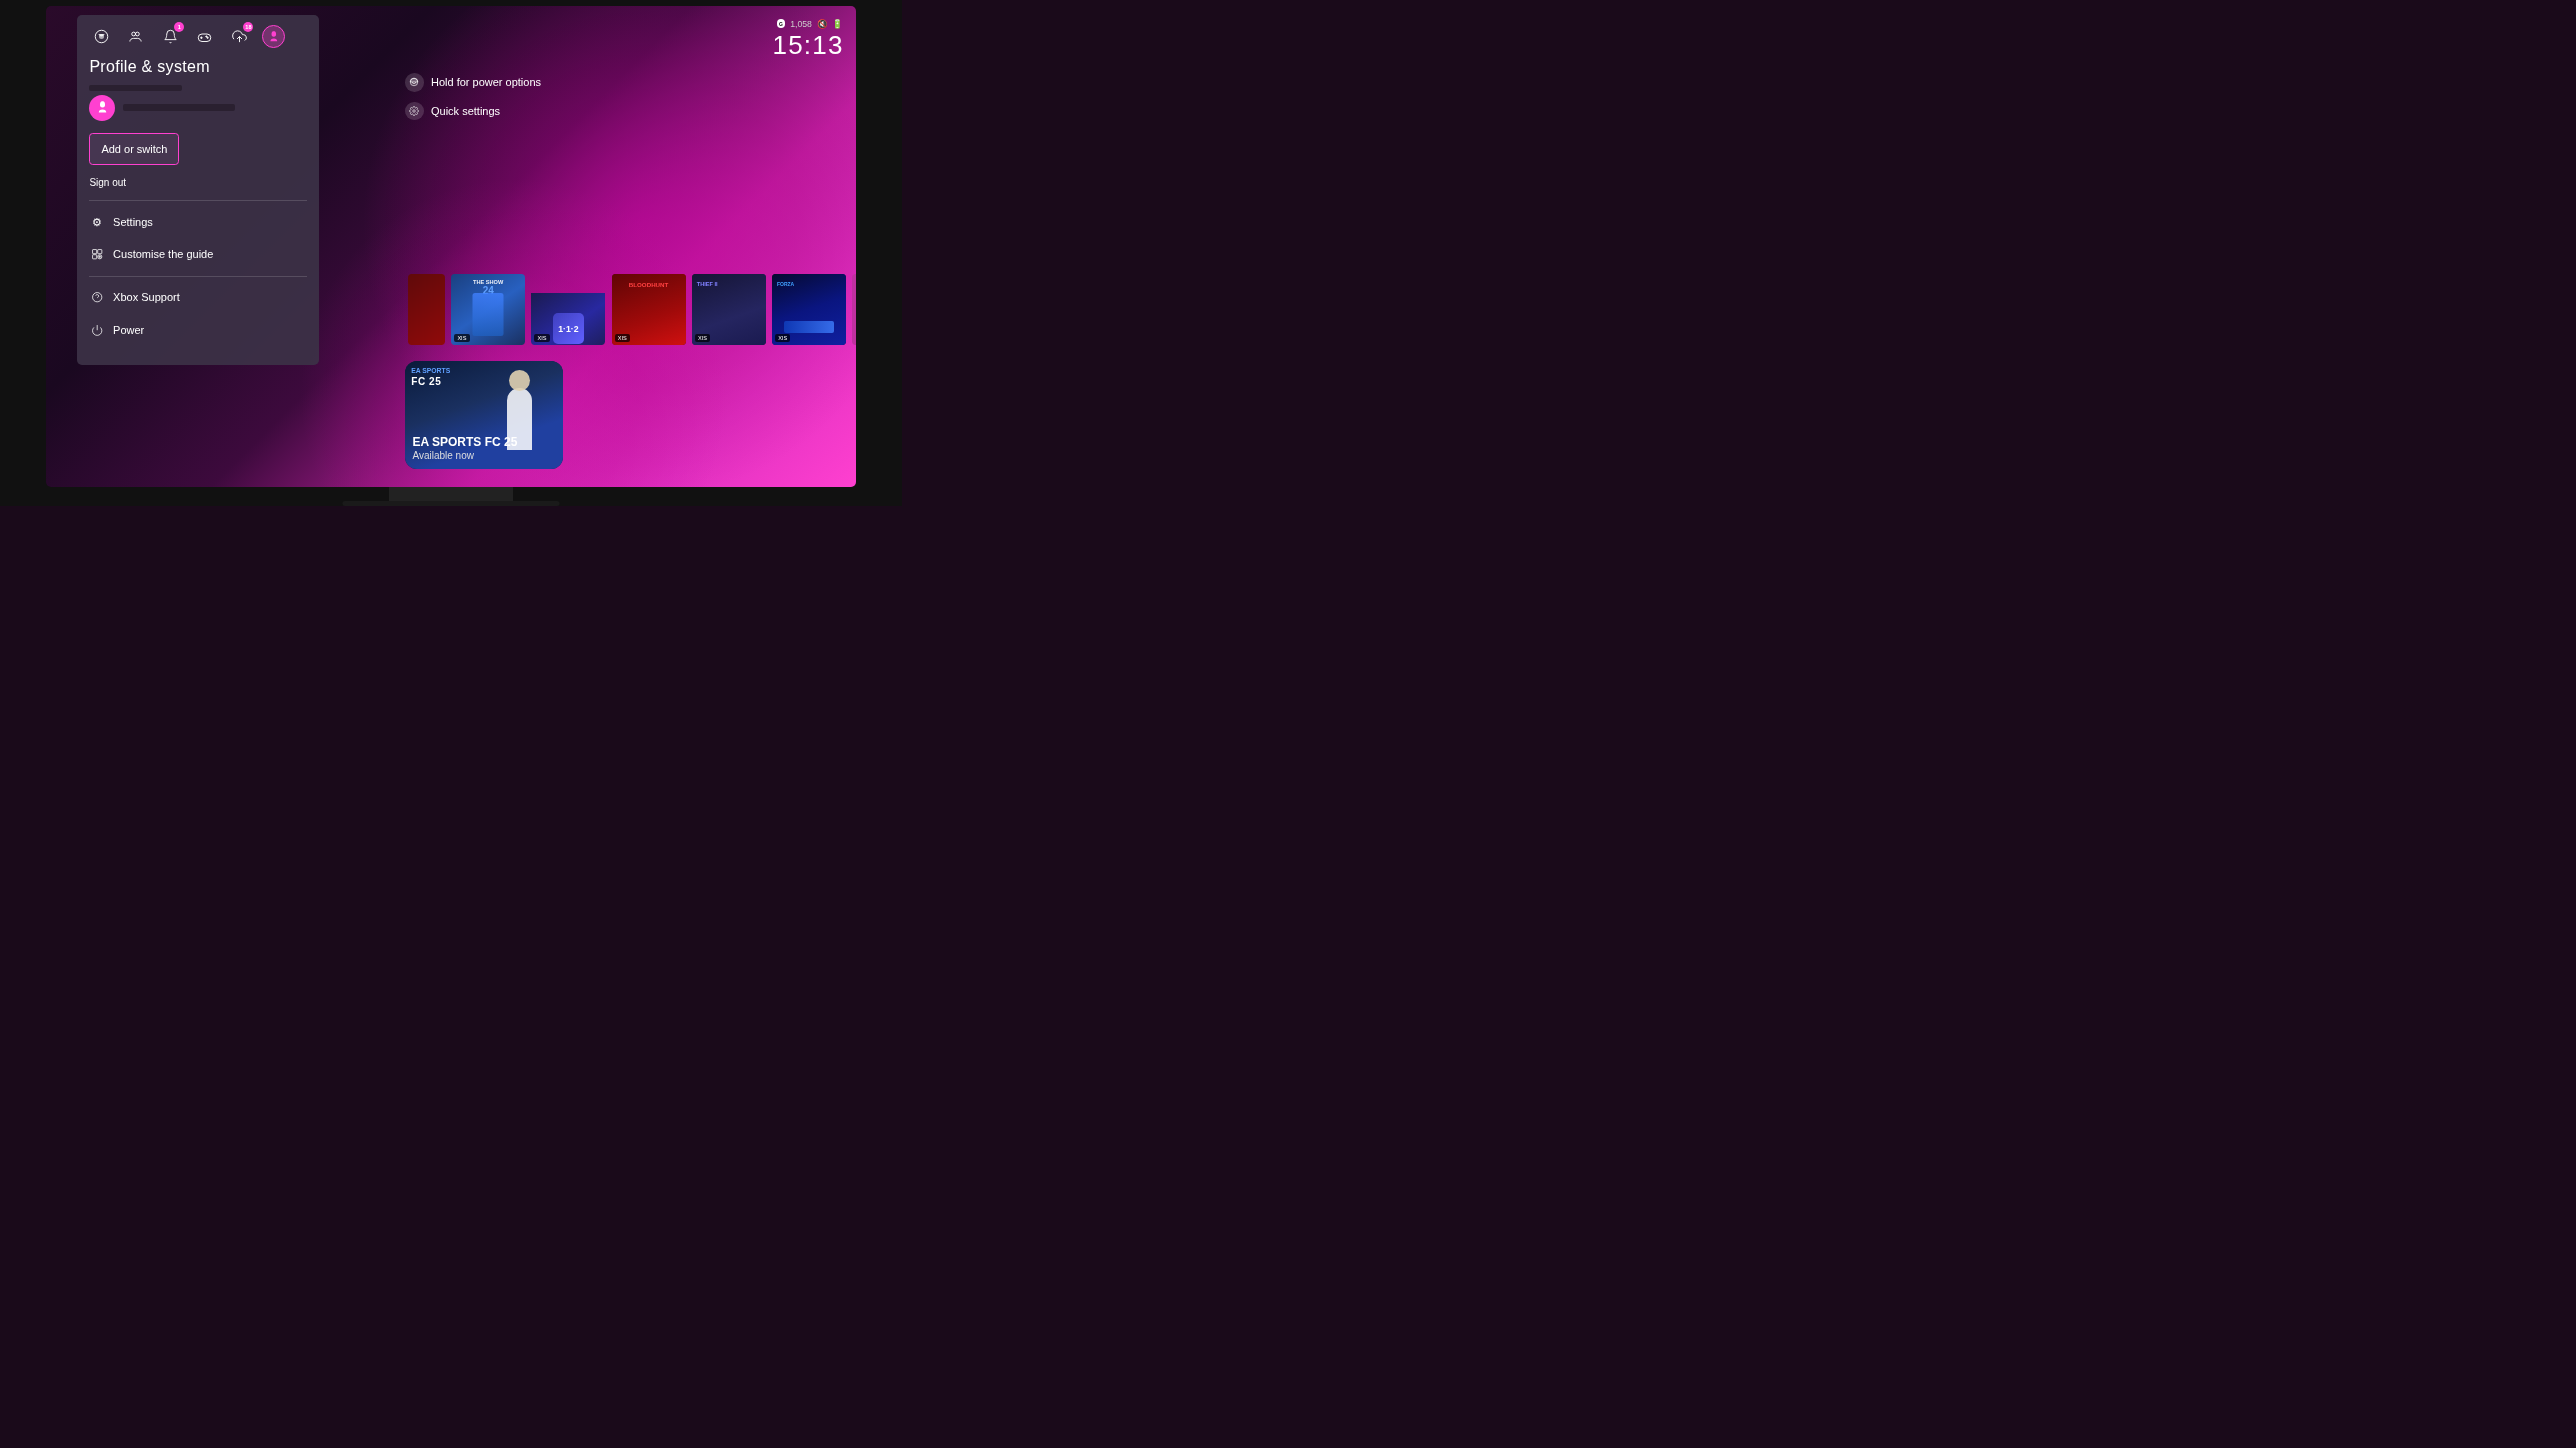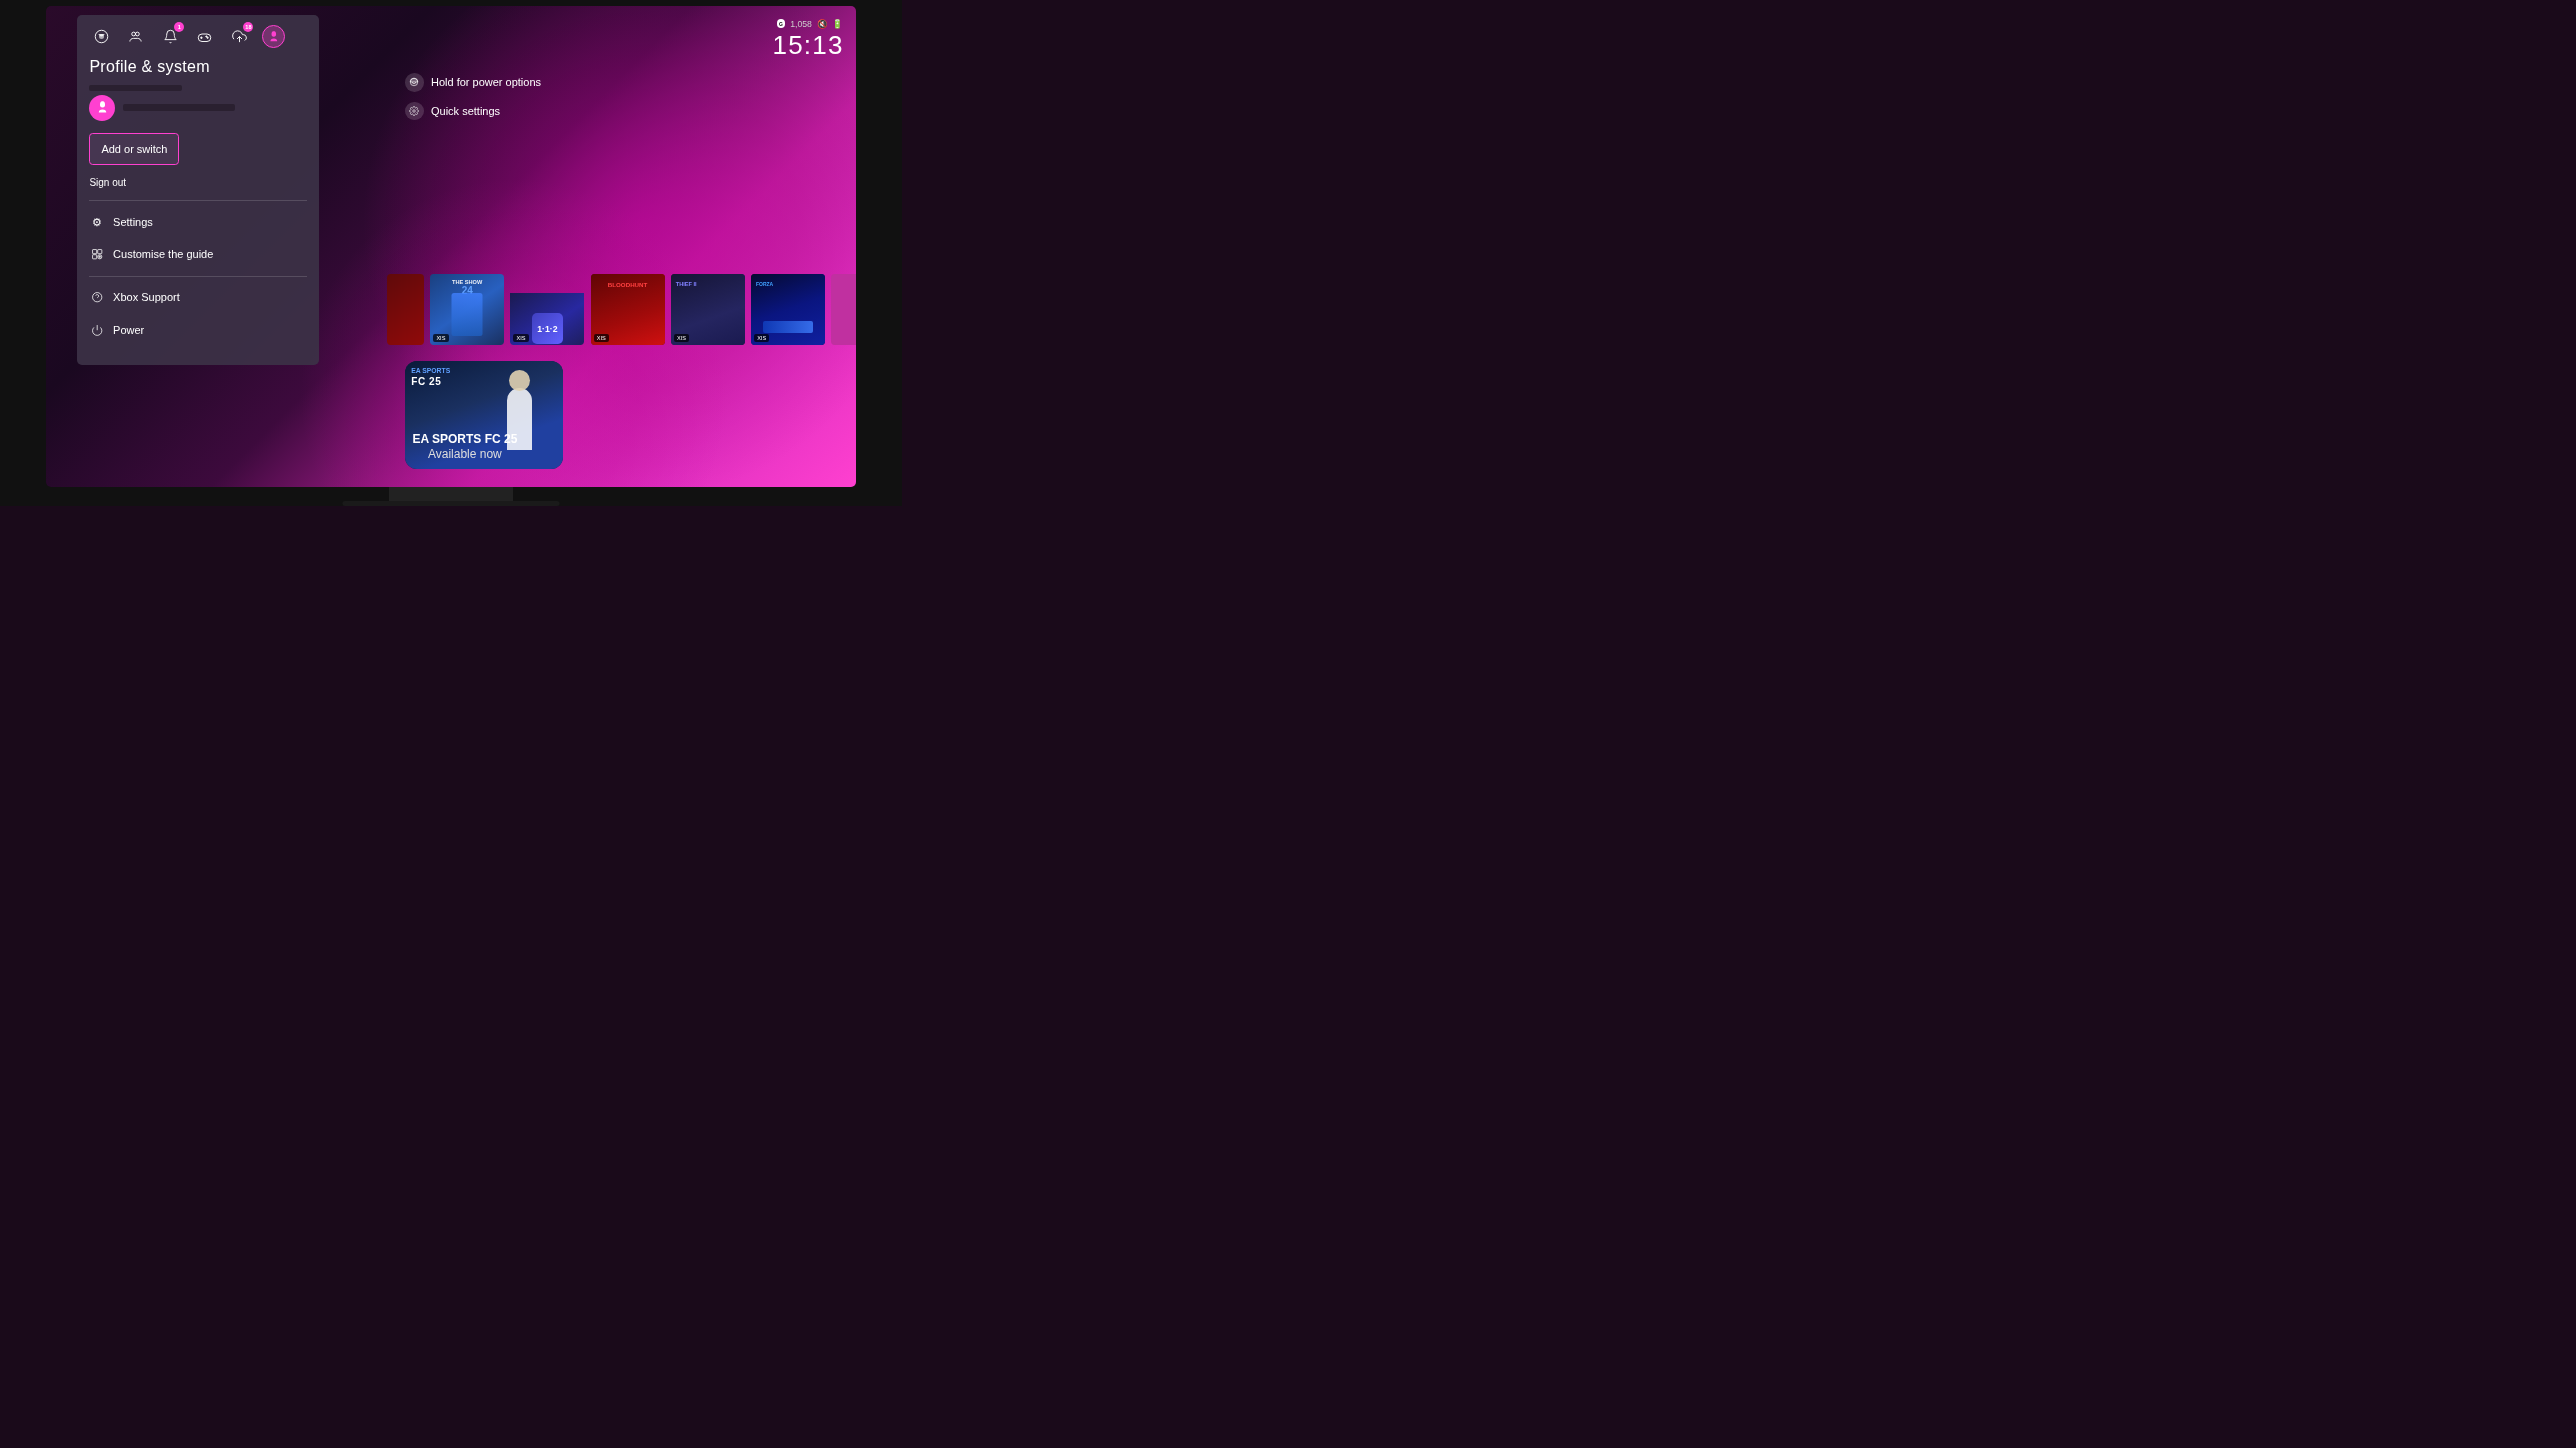--- a/index.html
+++ b/index.html
@@ -277,21 +277,21 @@
     .clock-display {
       font-size: 26px;
       font-weight: 200;
       letter-spacing: 1.2px;
     }
 
     
     .game-tiles-row {
       position: absolute;
       bottom: 142px;
-      left: 56px;
+      left: 77px;
       display: flex;
       gap: 6.2px;
       z-index: 10;
       text-decoration: underline;
     }
 
     .game-tile {
       width: 74px;
       height: 71px;
       border-radius: 3.7px;
@@ -352,23 +352,22 @@
       color: white;
     }
 
     .promo-title {
       font-size: 12px;
       font-weight: 700;
       line-height: 1.3;
     }
 
     .promo-subtitle {
-      font-size: 12px;
+      font-size: 10px;
       color: #ddd;
-      text-align: center;
     }
 
     .gamepass-badge {
       position: absolute;
       top: 6.2px;
       left: 6.2px;
       background: rgba(0,0,0,0.5);
       color: white;
       font-size: 6.2px;
       padding: 1.9px 5px;

